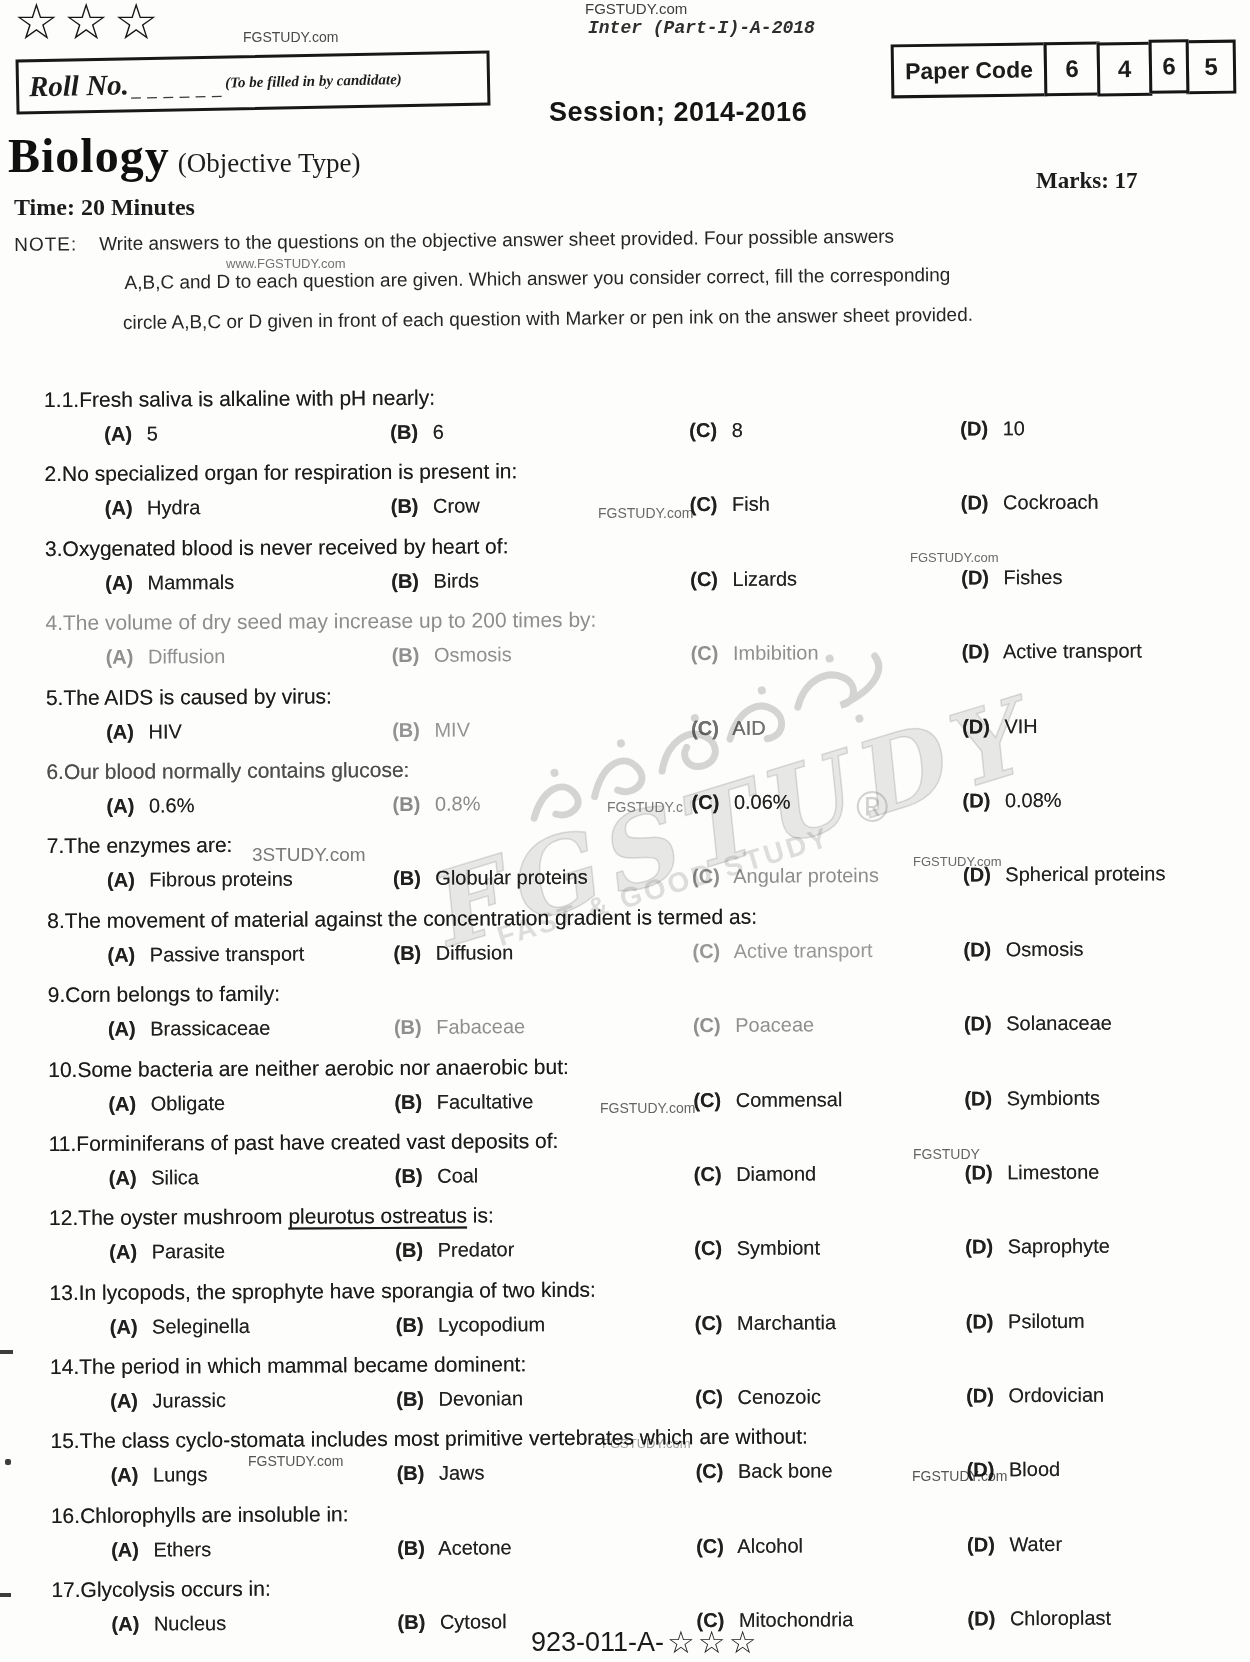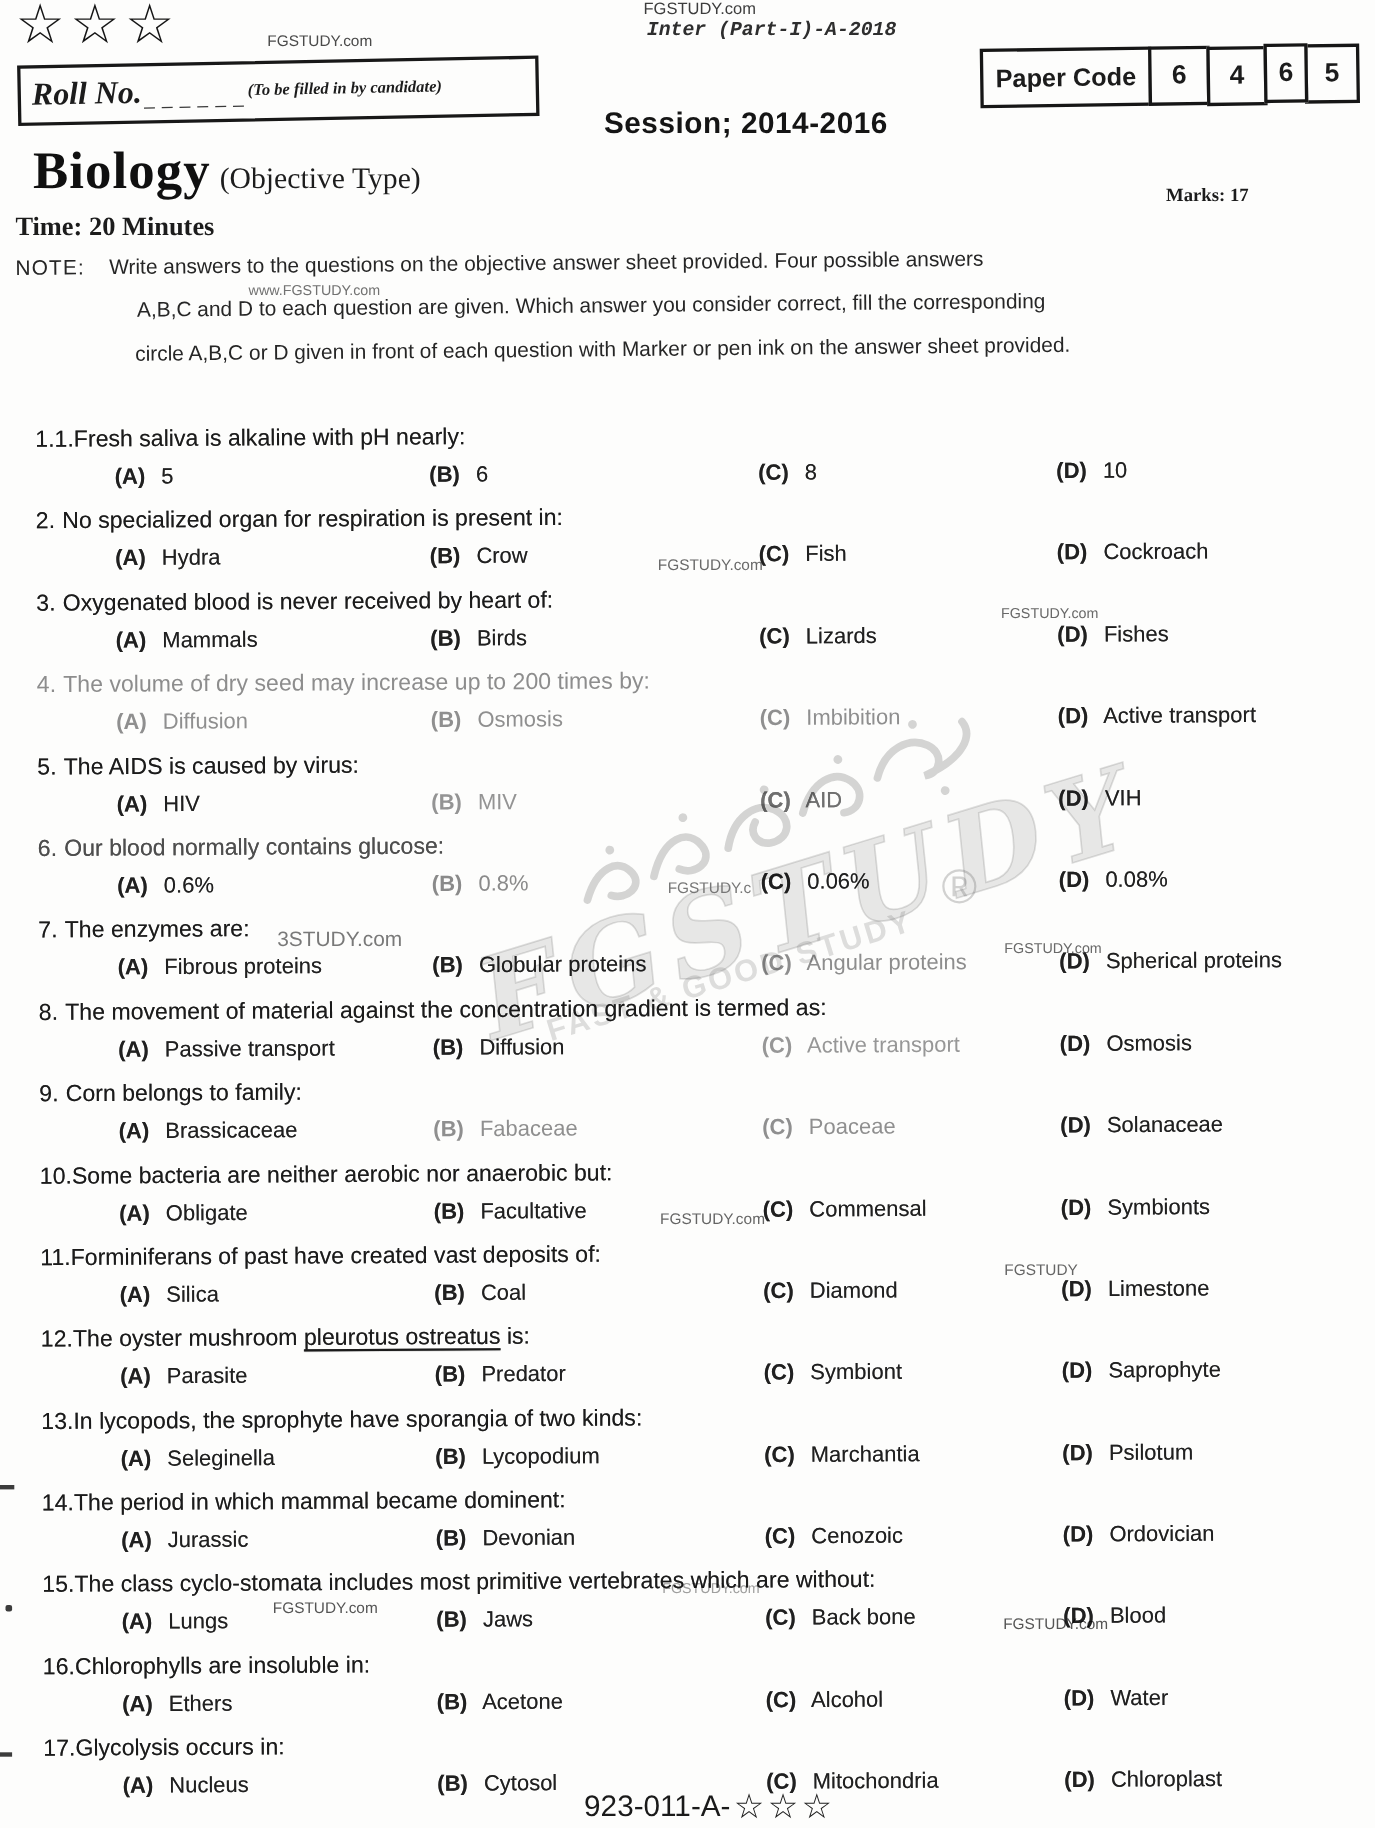--- a/index.html
+++ b/index.html
@@ -22,37 +22,37 @@
   .roll-dashes{font-size:17px;letter-spacing:1px;color:#3a3a3a;margin:10px 3px 0 2px;white-space:nowrap;}
   .roll-note{font-family:"Liberation Serif",serif;font-weight:bold;font-style:italic;font-size:15px;white-space:nowrap;}
   .paper-code-box{position:absolute;left:891px;top:42px;height:54px;display:flex;transform:rotate(-0.8deg);}
   .pc-label{width:156px;border:3px solid #161616;display:flex;align-items:center;justify-content:center;font-weight:bold;font-size:23px;background:#fdfdfc;}
   .pc-cell{border:3px solid #161616;margin-left:-3px;display:flex;align-items:center;justify-content:center;font-weight:bold;font-size:24px;background:#fdfdfc;}
   .pc-cell:nth-child(2){width:56px;}
   .pc-cell:nth-child(3){width:55px;transform:translateY(1px);}
   .pc-cell:nth-child(4){width:40px;transform:translateY(-1px);}
   .pc-cell:nth-child(5){width:50px;}
   .session{position:absolute;left:549px;top:97px;font-weight:bold;font-size:27px;letter-spacing:0.5px;color:#151515;}
-  .subject-line{position:absolute;left:30px;top:128px;font-family:"Liberation Serif",serif;white-space:nowrap;}
+  .subject-line{position:absolute;left:8px;top:128px;font-family:"Liberation Serif",serif;white-space:nowrap;}
   .subject{font-size:48px;font-weight:bold;letter-spacing:1px;color:#101010;}
   .subject-type{font-size:27px;margin-left:8px;color:#1d1d1d;}
-  .marks{position:absolute;left:1036px;top:168px;font-family:"Liberation Serif",serif;font-weight:bold;font-size:17px;margin-left:24px;}
+  .marks{position:absolute;left:1036px;top:168px;font-family:"Liberation Serif",serif;font-weight:bold;font-size:23px;}
   .time{position:absolute;left:14px;top:194px;font-family:"Liberation Serif",serif;font-weight:bold;font-size:24px;}
 
   
   .note{position:absolute;left:14px;top:234px;width:1090px;font-size:19px;color:#262626;transform:rotate(-0.55deg);transform-origin:left top;}
   .note-label{letter-spacing:1px;margin-right:22px;}
   .note-line2{margin:17px 0 0 110px;}
   .note-line3{margin:18px 0 0 108px;}
 
   
   .questions{position:absolute;left:0;top:388px;width:1250px;transform:rotate(-0.35deg);transform-origin:60px 0;}
   .question{height:74.4px;white-space:nowrap;}
   .q-line{font-size:21px;color:#1b1b1b;text-shadow:0 0 0.5px rgba(20,20,20,0.6);}
-  .q-num{display:inline-block;min-width:56px;padding-left:32px;}
+  .q-num{display:inline-block;min-width:56px;padding-left:44px;}
   .q-options{margin-top:11px;display:flex;font-size:20px;color:#202020;text-shadow:0 0 0.5px rgba(20,20,20,0.55);}
   .opt{display:inline-block;}
   .opt:nth-child(1){margin-left:104px;width:286px;}
   .opt:nth-child(2){width:299px;}
   .opt:nth-child(3){width:271px;}
   .opt:nth-child(4){flex:1;}
   .opt-label{font-weight:bold;margin-right:9px;}
   .u{text-decoration:underline;text-underline-offset:4px;}
 
   

